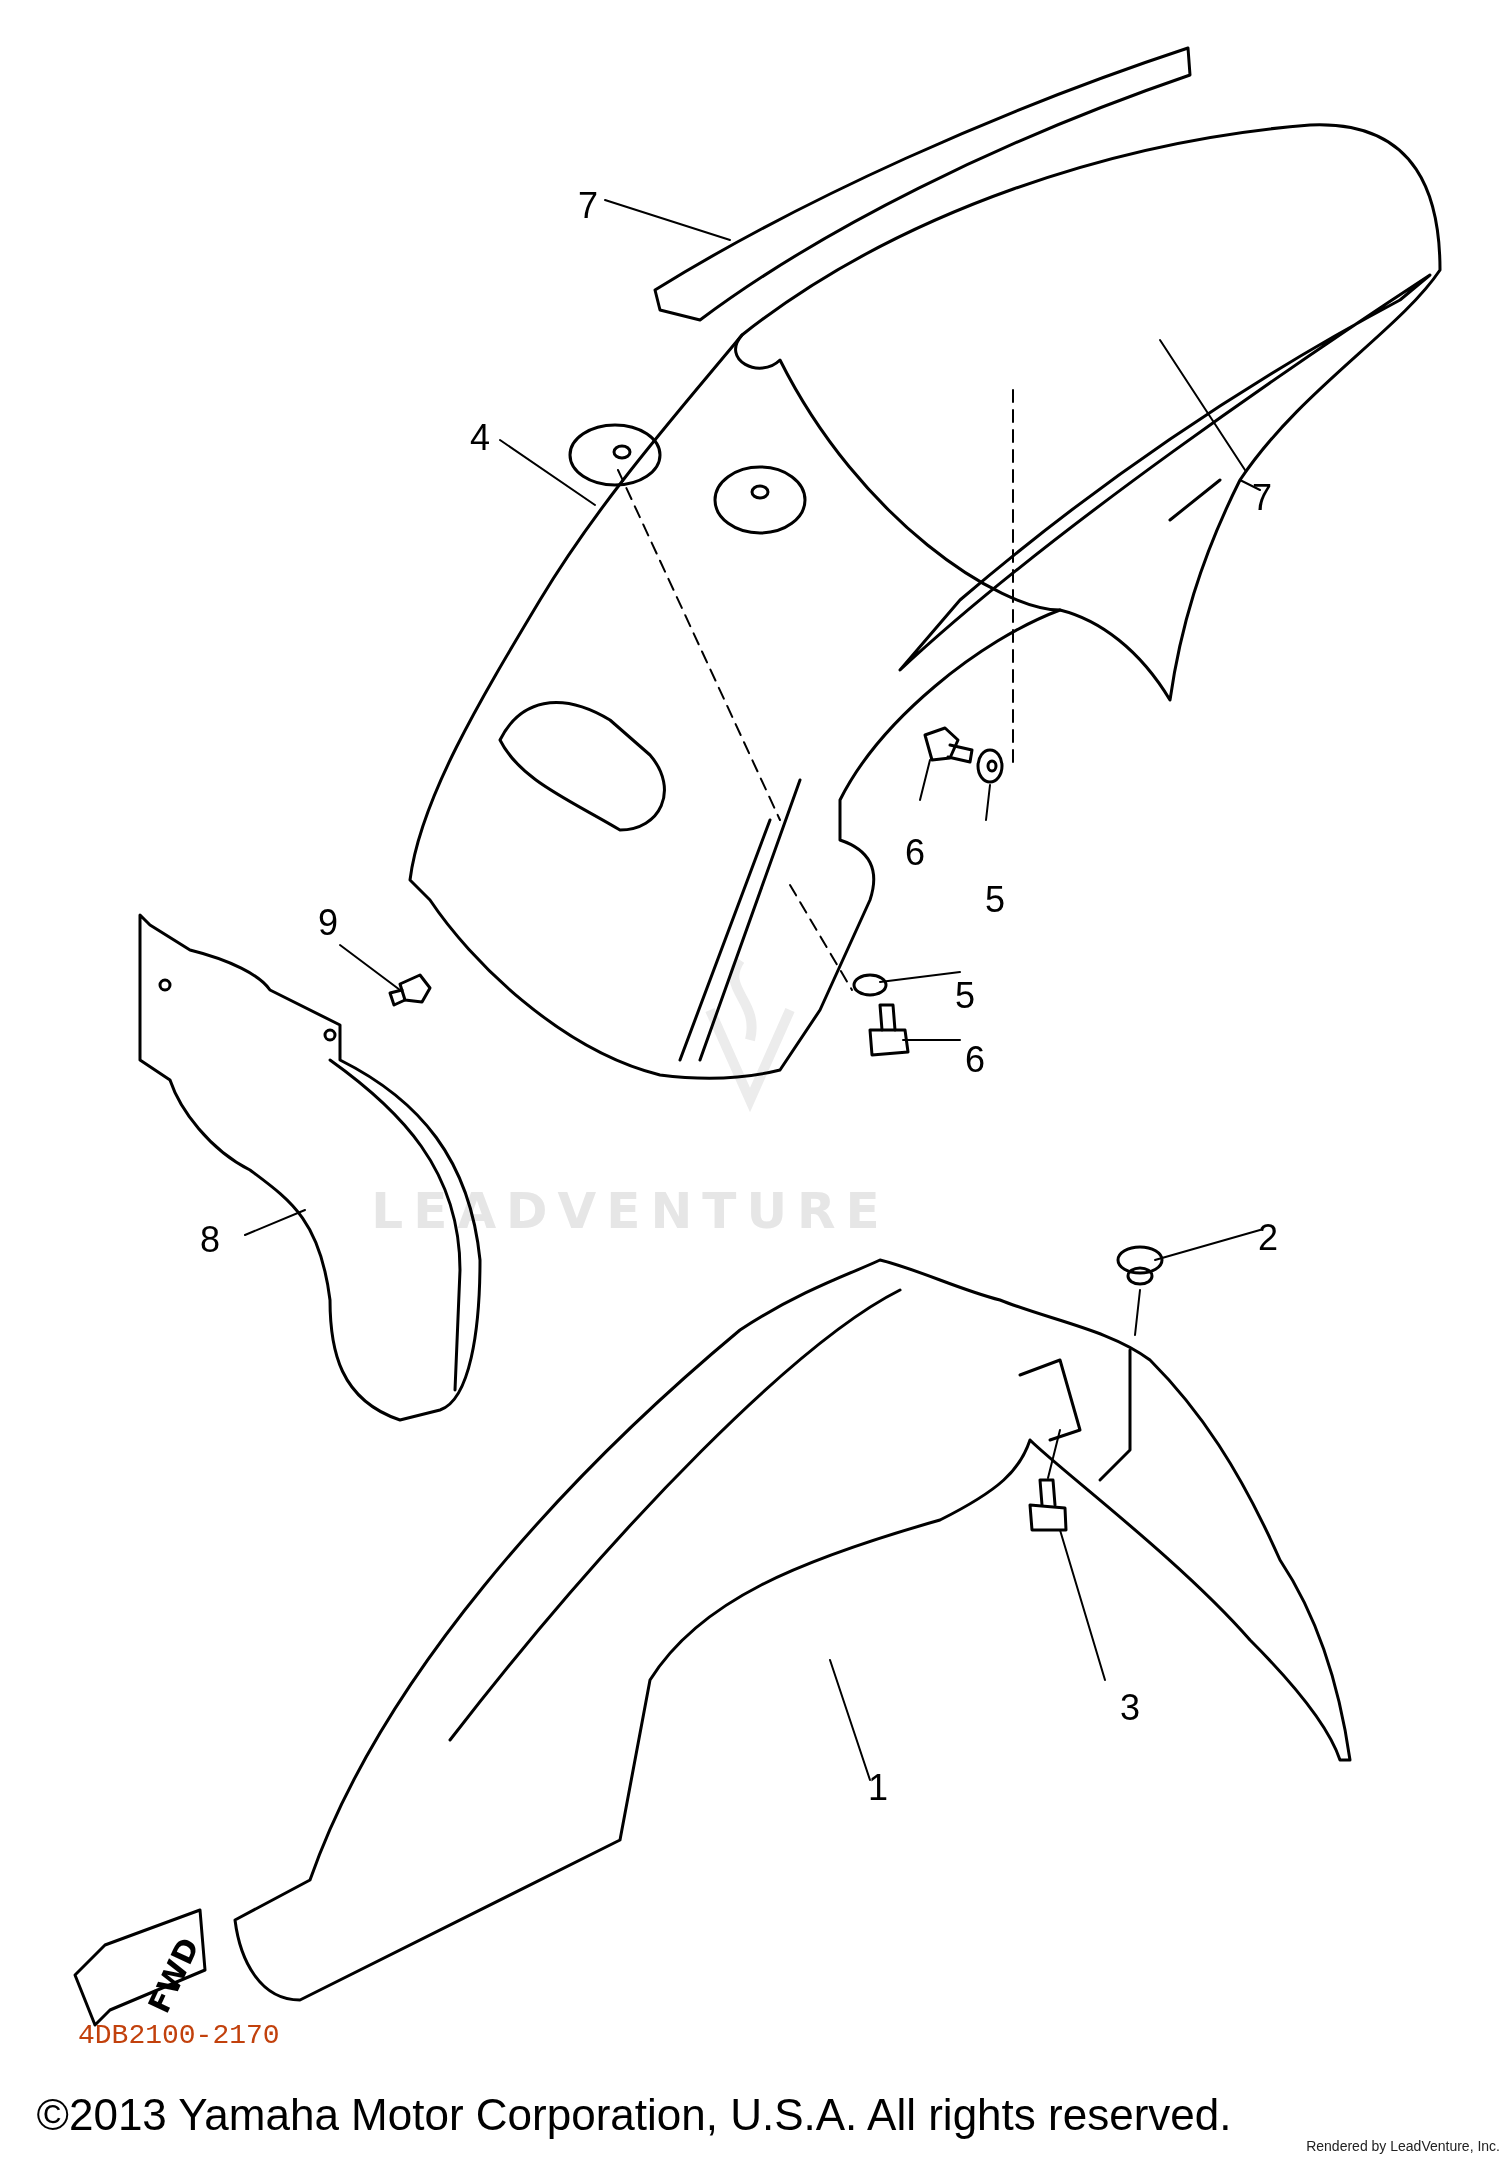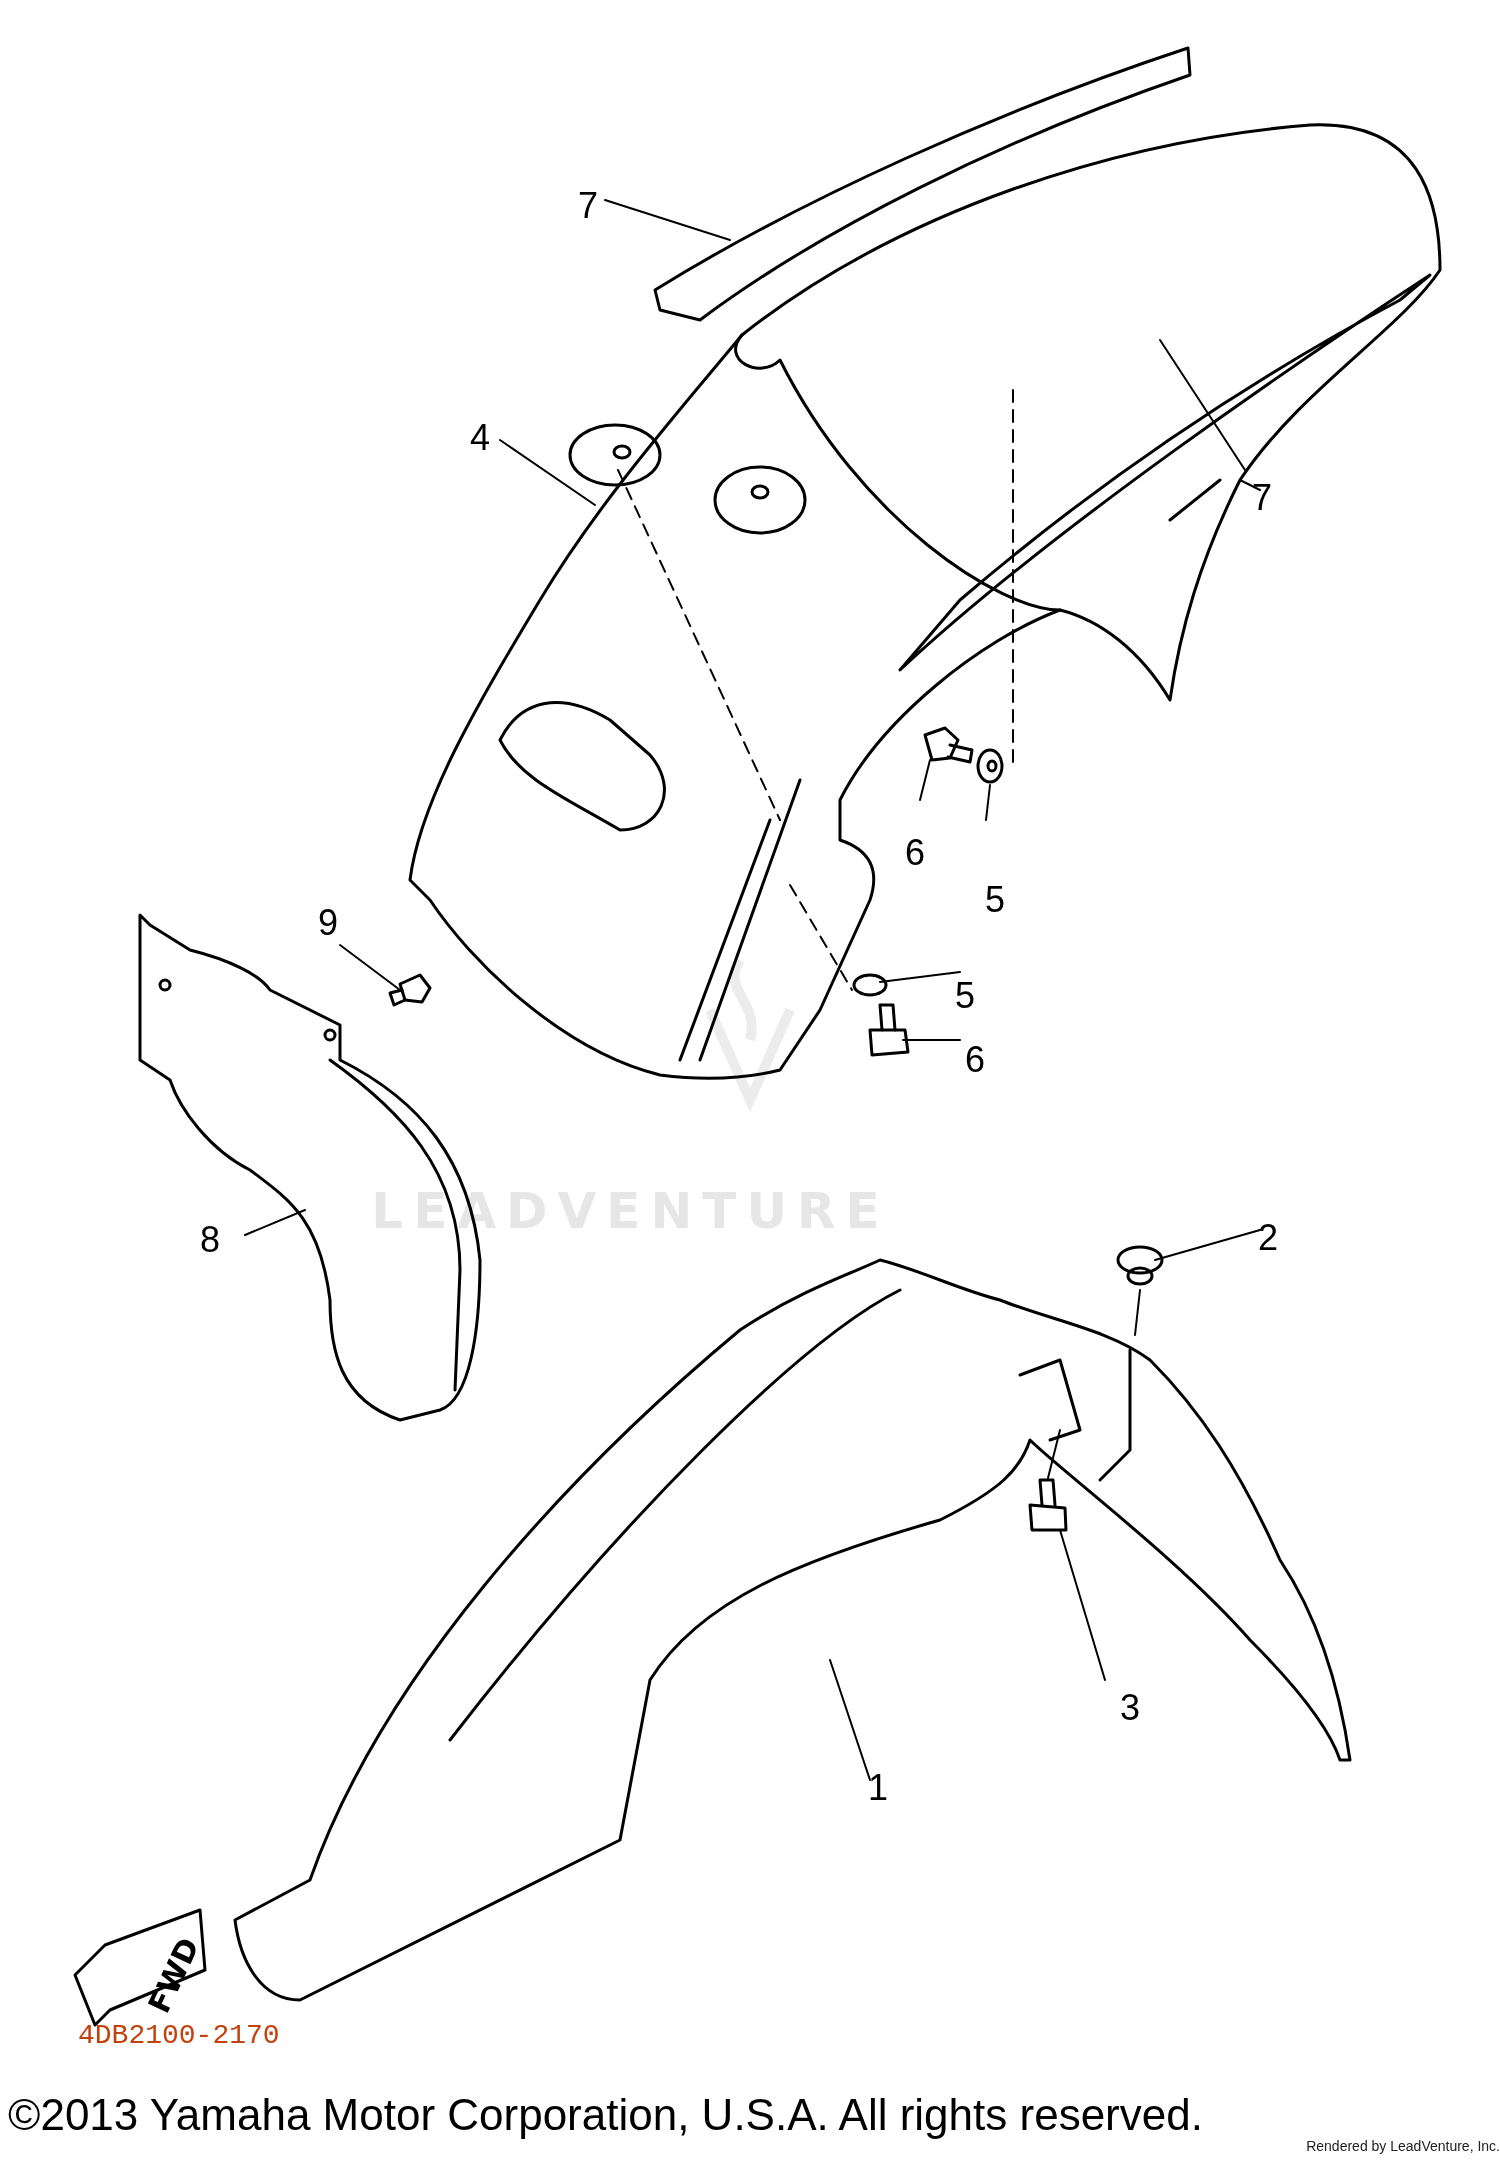--- a/index.html
+++ b/index.html
@@ -1,21 +1,21 @@
 <!DOCTYPE html>
 <html><head>
 <meta charset="utf-8">
 <style>
   html,body{margin:0;padding:0;background:#ffffff;}
   body{width:1500px;height:2166px;position:relative;overflow:hidden;font-family:"Liberation Sans",sans-serif;}
   #diagram{position:absolute;left:0;top:0;width:1500px;height:2166px;}
   .callout{font-family:"Liberation Sans",sans-serif;font-size:36px;fill:#000;}
   .wm{position:absolute;left:0;width:1261px;text-align:center;top:1182px;font-family:"DejaVu Sans",sans-serif;font-size:50px;letter-spacing:10px;color:#e6e6e6;font-weight:bold;}
   .code{position:absolute;left:38px;top:2020px;font-family:Liberation Mono, monospace;font-size:28px;color:#c2410c;margin-left:40px;}
-  .copy{position:absolute;left:8px;width:1268px;text-align:left;top:2090px;font-family:"Liberation Sans",sans-serif;font-size:44px;color:#000;}
+  .copy{position:absolute;left:0;width:1268px;text-align:center;top:2090px;font-family:"Liberation Sans",sans-serif;font-size:44px;color:#000;}
   .render{position:absolute;left:0;width:1500px;text-align:right;top:2138px;font-family:"Liberation Sans",sans-serif;font-size:14px;color:#222;}
 </style>
 </head>
 <body>
 
 <div class="wm">LEADVENTURE</div>
 
 <svg id="diagram" viewBox="0 0 1500 2166" xmlns="http://www.w3.org/2000/svg">
 
   <g fill="none" stroke="#ececec" stroke-width="10">

